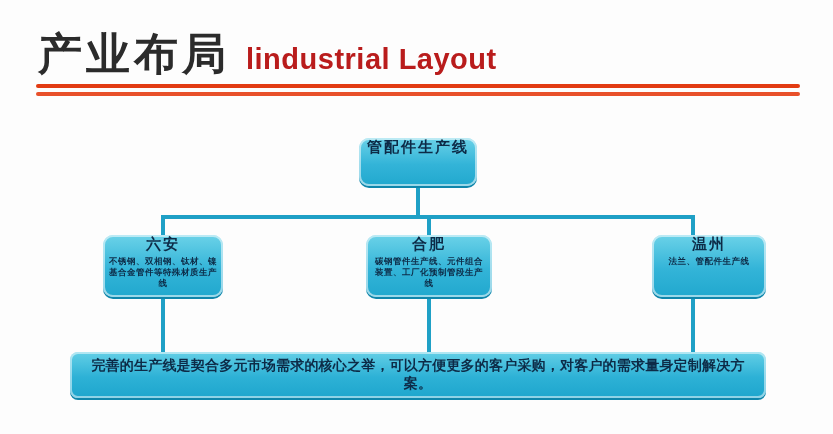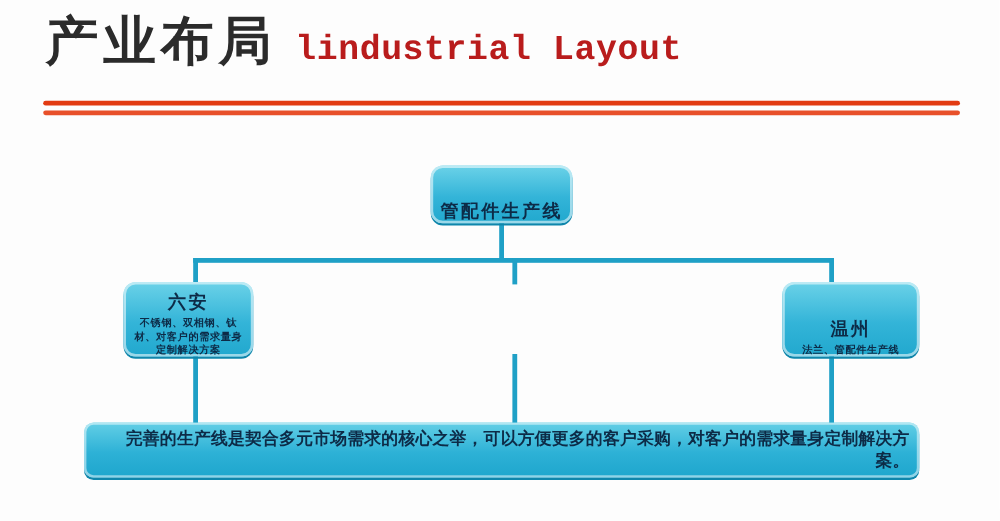--- a/index.html
+++ b/index.html
@@ -6,21 +6,21 @@
   .page {
     position: relative;
     width: 833px;
     height: 434px;
     background: #fdfdfd;
     font-family: "Liberation Sans", sans-serif;
     overflow: hidden;
   }
 
   
-  .header { position: absolute; left: 38px; top: 12px; width: 760px; font-family: Liberation Mono, monospace; }
+  .header { position: absolute; left: 38px; top: 28px; width: 760px; }
   .title-row { display: flex; align-items: baseline; gap: 16px; }
   .title-cn {
     font-size: 44px;
     font-weight: bold;
     color: #2b2b2b;
     letter-spacing: 4px;
     line-height: 1.2;
   }
   .title-en {
     font-size: 29px;
@@ -38,57 +38,57 @@
   
   .node {
     position: absolute;
     background: linear-gradient(180deg, #6bd2e8 0%, #33b4d8 55%, #21a8ce 100%);
     border-radius: 10px;
     box-shadow: 0 2px 0 #0f86ab, inset 0 0 0 2px rgba(255,255,255,0.55);
     color: #0d2b47;
     text-align: center;
     display: flex;
     flex-direction: column;
-    justify-content: flex-end;
+    justify-content: flex-start;
     align-items: center;
     box-sizing: border-box;
   }
   .node-title { font-size: 15px; font-weight: bold; letter-spacing: 2px; }
   .node-desc {
     font-size: 8.5px;
     font-weight: bold;
     line-height: 1.3;
     padding: 2px 5px 0 5px;
     letter-spacing: 0.5px;
   }
 
   .root-node { left: 359px; top: 138px; width: 118px; height: 48px; }
   .child-node { height: 62px; }
-  .child-luan    { left: 103px; top: 235px; width: 108px; }
+  .child-luan    { left: 103px; top: 235px; width: 120px; }
   .child-hefei   { left: 366px; top: 235px; width: 126px; }
   .child-wenzhou { left: 636px; top: 235px; width: 114px; margin-left: 16px; }
 
   
   .footer-bar {
     position: absolute;
     left: 70px; top: 352px;
     width: 696px; height: 46px;
     background: linear-gradient(180deg, #63cfe6 0%, #2db1d6 55%, #1ea6cd 100%);
     border-radius: 8px;
     box-shadow: 0 2px 0 #0f86ab, inset 0 0 0 2px rgba(255,255,255,0.5);
     display: flex;
     align-items: center;
     justify-content: center;
     box-sizing: border-box;
   }
   .footer-text {
     font-size: 14px;
     font-weight: bold;
     color: #0d2b47;
-    text-align: right;
+    text-align: center;
     padding: 0 8px;
     letter-spacing: 0.2px;
   }
 </style>
 </head>
 <body>
 
 <div class="page">
 
   <div class="header">
@@ -110,23 +110,27 @@
   <div class="connector" style="left:161px; top:295px; width:4px; height:59px;"></div>
   <div class="connector" style="left:427px; top:295px; width:4px; height:59px;"></div>
   <div class="connector" style="left:691px; top:295px; width:4px; height:59px;"></div>
 
   <div class="node root-node">
     <span class="node-title">管配件生产线</span>
   </div>
 
   <div class="node child-node child-luan">
     <span class="node-title">六安</span>
-    <span class="node-desc">不锈钢、双相钢、钛材、对客户的需求量身定制解决方案</span>
+    <span class="node-desc">不锈钢、双相钢、钛材、镍基合金管件等特殊材质生产线</span>
   </div>
 
+  <div class="node child-node child-hefei">
+    <span class="node-title">合肥</span>
+    <span class="node-desc">碳钢管件生产线、元件组合装置、工厂化预制管段生产线</span>
+  </div>
 
   <div class="node child-node child-wenzhou">
     <span class="node-title">温州</span>
     <span class="node-desc">法兰、管配件生产线</span>
   </div>
 
   <div class="footer-bar">
     <span class="footer-text">完善的生产线是契合多元市场需求的核心之举，可以方便更多的客户采购，对客户的需求量身定制解决方案。</span>
   </div>
 

